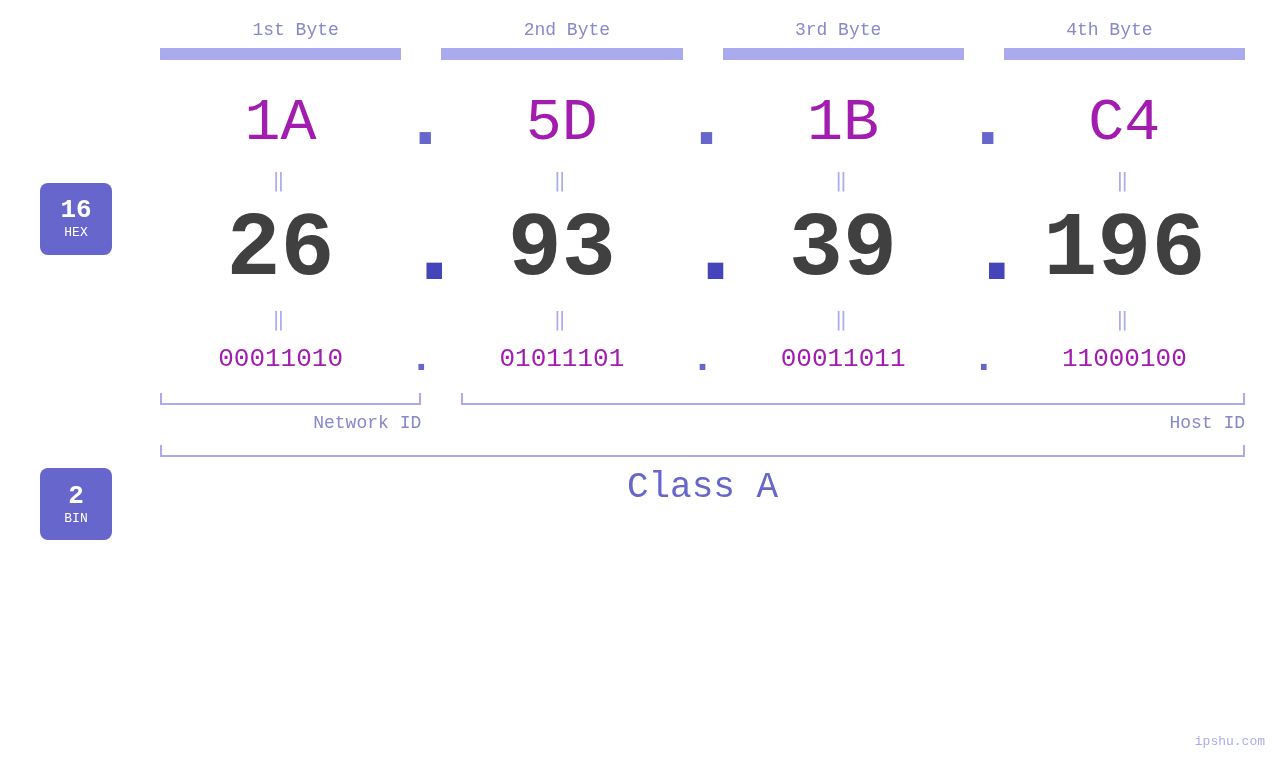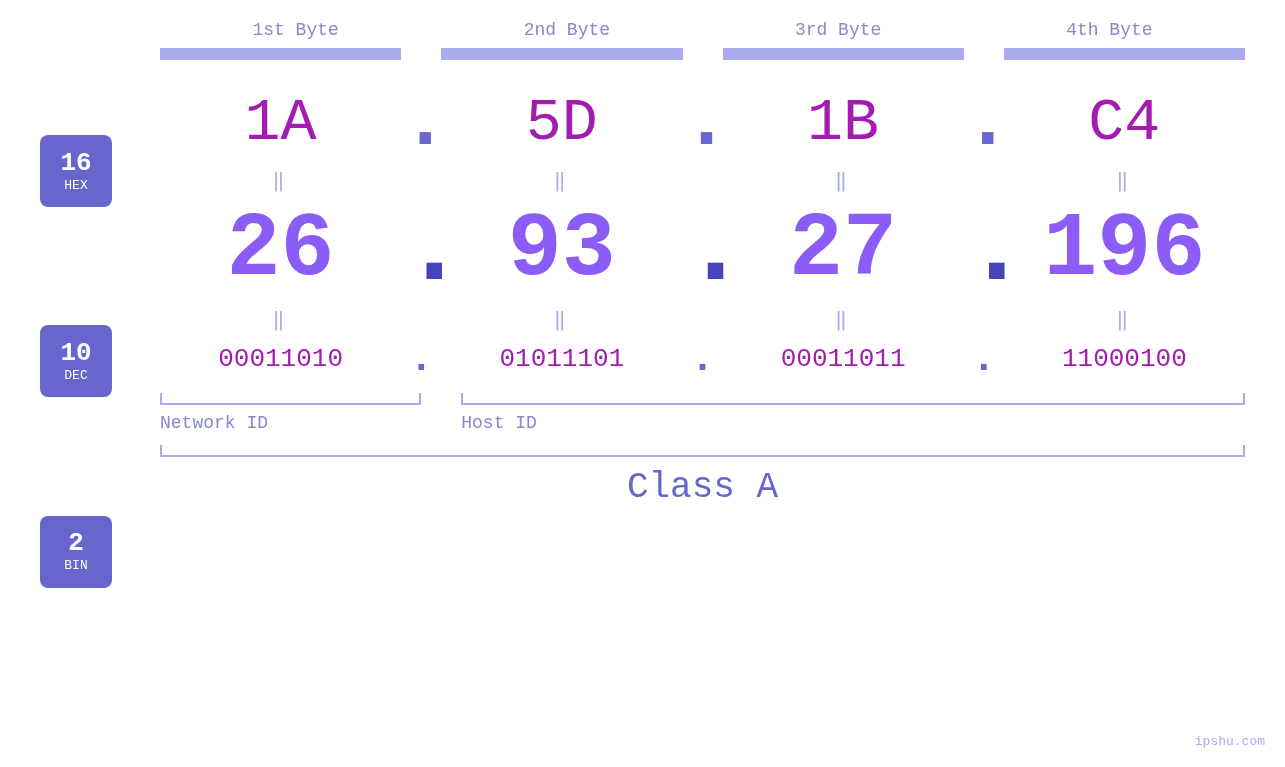--- a/index.html
+++ b/index.html
@@ -114,21 +114,21 @@
       font-weight: normal;
       line-height: 1.1;
       padding: 10px 0;
     }
 
     .cell-dec {
       font-size: 90px;
       font-weight: bold;
       line-height: 1;
       padding: 10px 0;
-      color: #8b5cf6;
+      color: #404040;
     }
 
     .cell-bin {
       font-size: 26px;
       font-weight: normal;
       line-height: 1.2;
       padding: 10px 0;
     }
 
     .dot {
@@ -175,21 +175,21 @@
 
     .bracket-bottom-host {
       height: 12px;
       border-bottom: 2px solid #aaaaee;
       border-left: 2px solid #aaaaee;
       border-right: 2px solid #aaaaee;
       border-top: none;
     }
 
     .id-label {
-      text-align: left;
+      text-align: right;
       color: #8888cc;
       font-size: 18px;
       font-family: 'Courier New', Courier, monospace;
     }
 
     
     .class-bracket-area {
       width: 100%;
       margin-top: 12px;
     }
@@ -224,24 +224,20 @@
   </style>
 </head>
 <body>
 
 <div class="main-container">
 
   <div class="row-labels">
     <div class="badge">
       <span class="badge-number">16</span>
       <span class="badge-label">HEX</span>
-    </div>
-    <div class="badge">
-      <span class="badge-number">10</span>
-      <span class="badge-label">DEC</span>
     </div>
     <div class="badge">
       <span class="badge-number">2</span>
       <span class="badge-label">BIN</span>
     </div>
   </div>
 
   <div class="content-area">
 
     <div class="byte-headers">
@@ -279,21 +275,21 @@
       <div class="equals-cell">‖</div>
       <div></div>
       <div class="equals-cell">‖</div>
     </div>
 
     <div class="data-row">
       <div class="cell cell-dec">26</div>
       <div class="dot dot-dec">.</div>
       <div class="cell cell-dec">93</div>
       <div class="dot dot-dec">.</div>
-      <div class="cell cell-dec">27</div>
+      <div class="cell cell-dec">39</div>
       <div class="dot dot-dec">.</div>
       <div class="cell cell-dec">196</div>
     </div>
 
     <div class="equals-row">
       <div class="equals-cell">‖</div>
       <div></div>
       <div class="equals-cell">‖</div>
       <div></div>
       <div class="equals-cell">‖</div>

